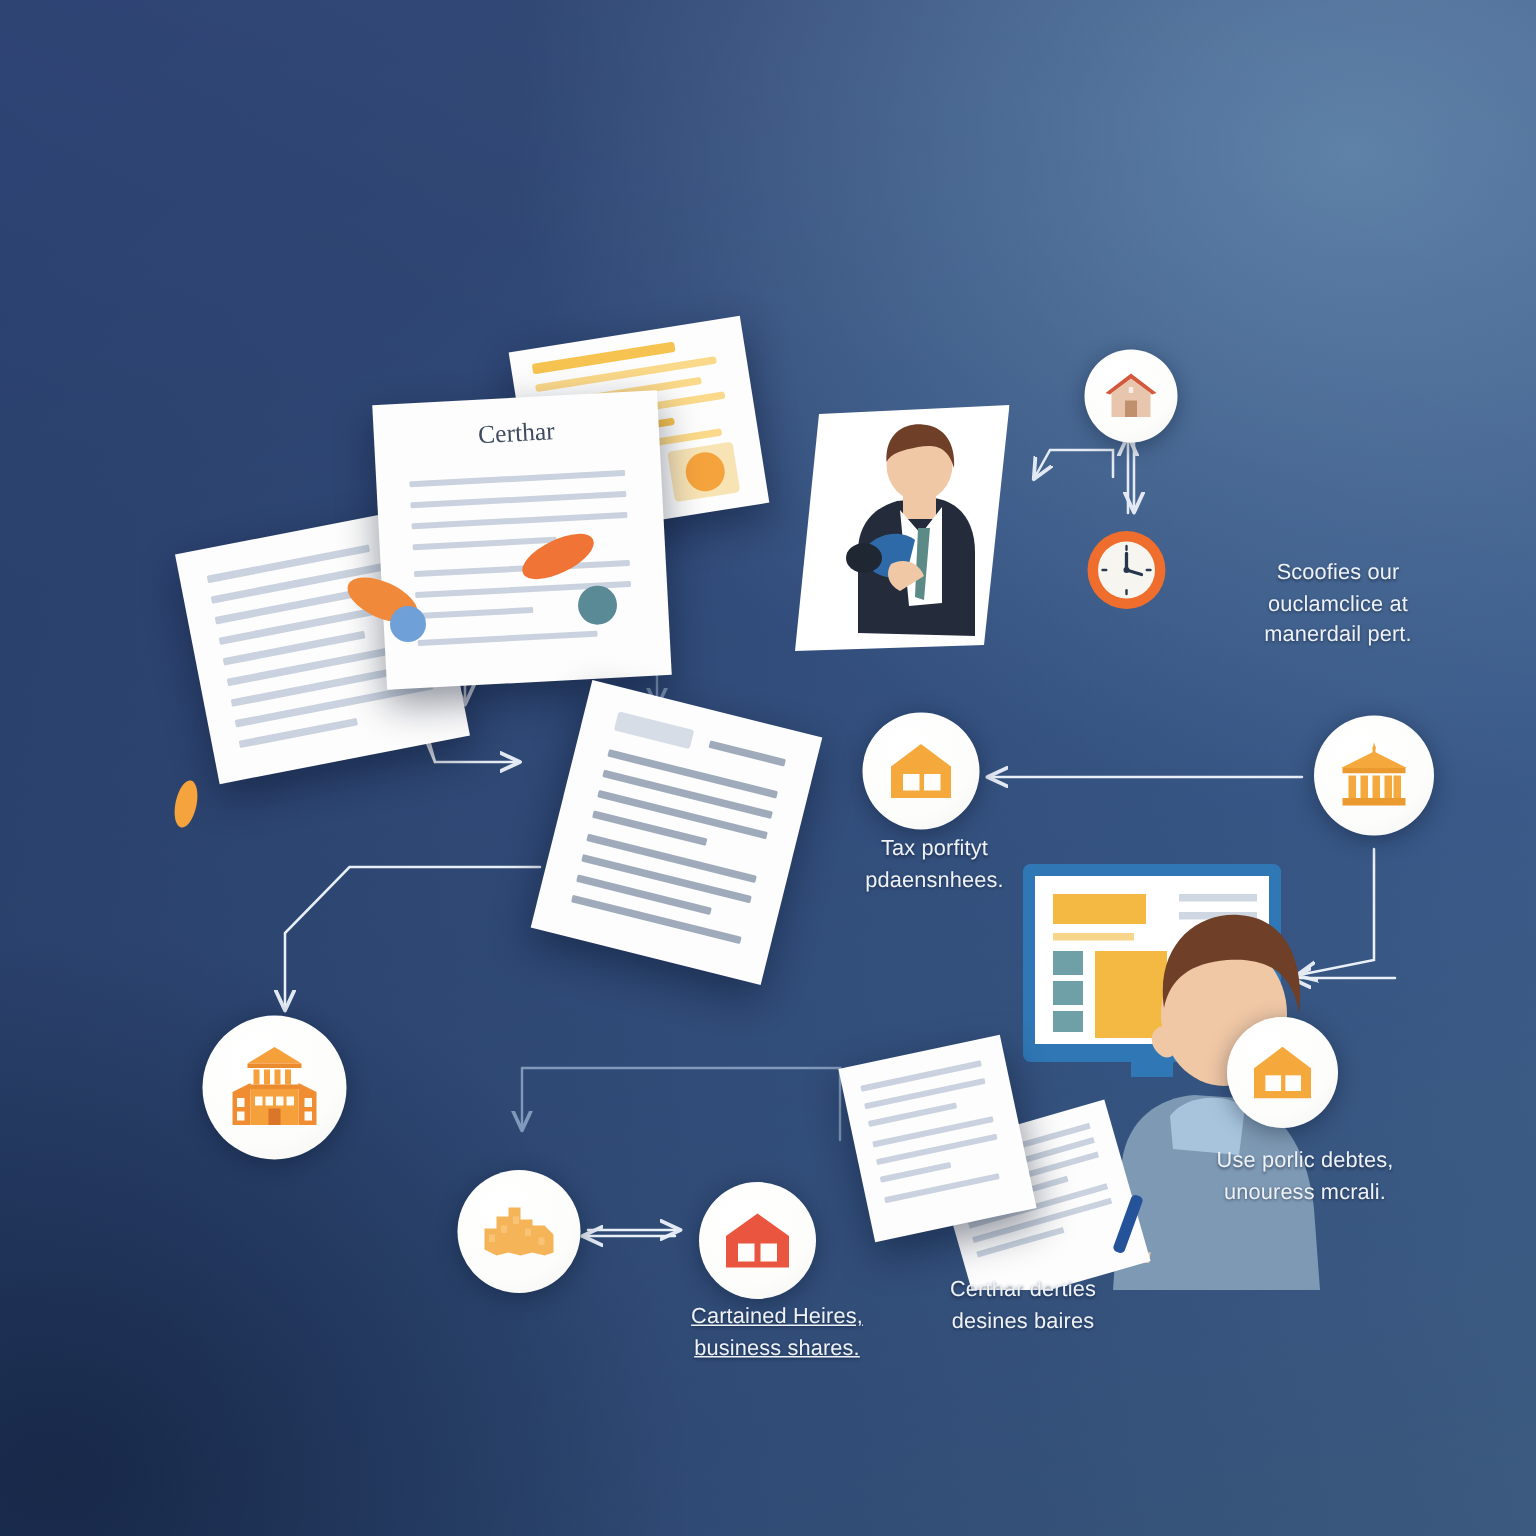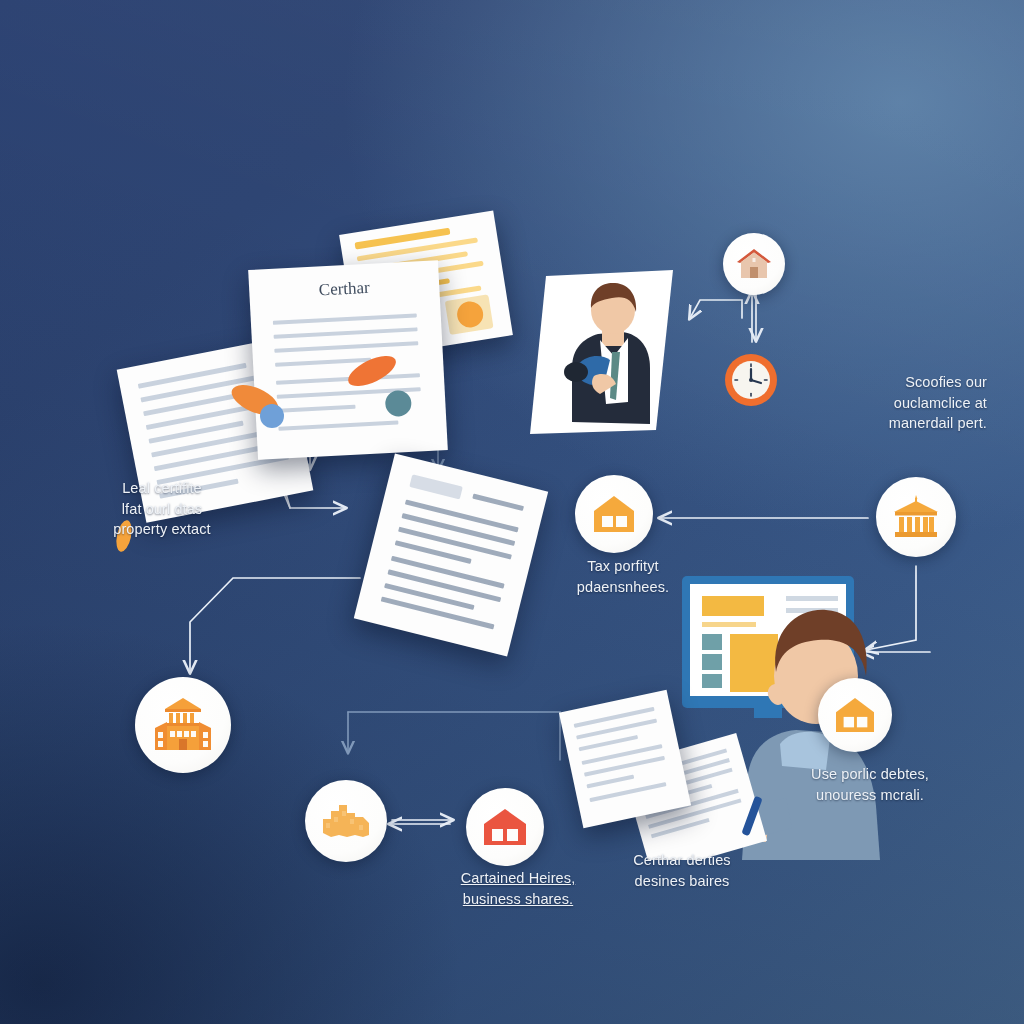--- a/index.html
+++ b/index.html
@@ -33,21 +33,21 @@
 
   
   .cap{
     position:absolute;color:#eef2f7;
     font-size:14.5px;line-height:1.42;
     letter-spacing:.1px;
     text-shadow:0 1px 2px rgba(10,20,44,0.55);
     white-space:pre-line;
   }
   .cap.c{text-align:center;}
-  .cap.l{text-align:right;}
+  .cap.l{text-align:center;}
 
   
   .doc{position:absolute;background:#fdfdfd;box-shadow:0 10px 26px rgba(7,16,38,0.45);}
   .doc .ln{position:absolute;background:#c9d2de;border-radius:1px;}
   .doc .lnd{position:absolute;background:#9fabbb;border-radius:1px;}
   .doc .blk{position:absolute;background:#d7dde6;border-radius:2px;}
 </style>
 </head>
 <body>
 
@@ -324,23 +324,20 @@
   <div class="doc" style="left:570px;top:700px;width:110px;height:118px;transform:rotate(-12deg);">
     <div class="ln" style="left:12px;top:14px;width:82px;height:4px;"></div>
     <div class="ln" style="left:12px;top:26px;width:82px;height:4px;"></div>
     <div class="ln" style="left:12px;top:38px;width:60px;height:4px;"></div>
     <div class="ln" style="left:12px;top:52px;width:82px;height:4px;"></div>
     <div class="ln" style="left:12px;top:64px;width:82px;height:4px;"></div>
     <div class="ln" style="left:12px;top:76px;width:48px;height:4px;"></div>
     <div class="ln" style="left:12px;top:90px;width:78px;height:4px;"></div>
   </div>
 
-  <div class="cap c" style="left:62px;top:478px;width:200px;">Leal certifite
-lfat ourl dtas
-property extact</div>
 
   <div class="cap l" style="left:797px;top:372px;width:190px;">Scoofies our
 ouclamclice at
 manerdail pert.</div>
 
   <div class="cap c" style="left:548px;top:556px;width:150px;">Tax porfityt
 pdaensnhees.</div>
 
 
 

